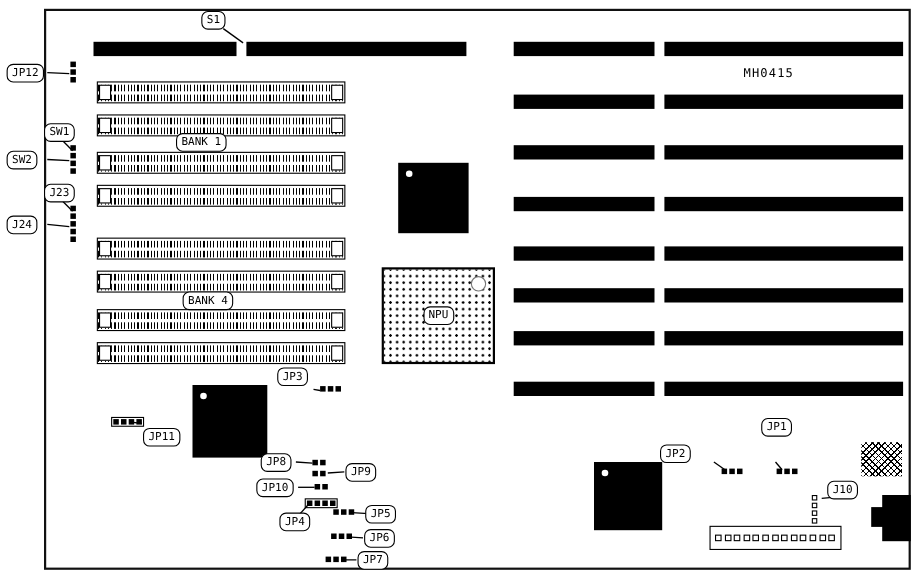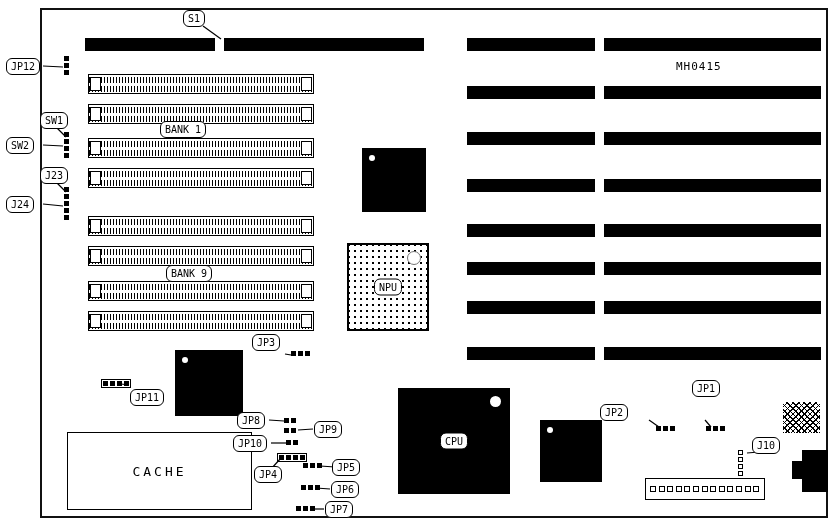--- a/index.html
+++ b/index.html
@@ -82,41 +82,34 @@
   <div class="simm" style="left:88px;top:216px"></div>
   <div class="simm" style="left:88px;top:246px"></div>
   <div class="simm" style="left:88px;top:281px"></div>
   <div class="simm" style="left:88px;top:311px"></div>
 
 
   <div class="chip" style="left:362px;top:148px;width:64px;height:64px">
     <span class="dot" style="left:7px;top:7px;width:6px;height:6px"></span>
   </div>
 
-  <div class="pga" style="left:347px;top:243px;width:82px;height:88px">
+  <div class="pga" style="left:347px;top:243px;width:103px;height:88px">
     <span class="mask"></span>
     <span class="callout chiplabel">NPU</span>
   </div>
 
-  <div class="chip" style="left:398px;top:388px;width:112px;height:106px">
-    <span class="dot" style="right:9px;top:8px;width:11px;height:11px"></span>
-    <span class="callout chiplabel">CPU</span>
-  </div>
 
   <div class="chip" style="left:540px;top:420px;width:62px;height:62px">
     <span class="dot" style="left:7px;top:7px;width:6px;height:6px"></span>
   </div>
 
   <div class="chip" style="left:175px;top:350px;width:68px;height:66px">
     <span class="dot" style="left:7px;top:7px;width:6px;height:6px"></span>
   </div>
 
-  <div class="cache">
-    <span>CACHE</span>
-  </div>
 
   <div class="jmp v" style="left:64px;top:56px">
       <span class="pin"></span>
       <span class="pin"></span>
       <span class="pin"></span>
     </div>
   <div class="jmp v" style="left:64px;top:132px">
       <span class="pin"></span>
       <span class="pin"></span>
       <span class="pin"></span>
@@ -235,21 +228,21 @@
     </g>
   </svg>
 
   <div class="callout" style="left:183px;top:10px">S1</div>
   <div class="callout" style="left:6px;top:58px">JP12</div>
   <div class="callout" style="left:40px;top:112px">SW1</div>
   <div class="callout" style="left:6px;top:137px">SW2</div>
   <div class="callout" style="left:40px;top:167px">J23</div>
   <div class="callout" style="left:6px;top:196px">J24</div>
   <div class="callout" style="left:160px;top:121px">BANK 1</div>
-  <div class="callout" style="left:166px;top:265px">BANK 9</div>
+  <div class="callout" style="left:166px;top:265px">BANK 4</div>
   <div class="callout" style="left:252px;top:334px">JP3</div>
   <div class="callout" style="left:130px;top:389px">JP11</div>
   <div class="callout" style="left:237px;top:412px">JP8</div>
   <div class="callout" style="left:314px;top:421px">JP9</div>
   <div class="callout" style="left:233px;top:435px">JP10</div>
   <div class="callout" style="left:254px;top:466px">JP4</div>
   <div class="callout" style="left:332px;top:459px">JP5</div>
   <div class="callout" style="left:331px;top:481px">JP6</div>
   <div class="callout" style="left:325px;top:501px">JP7</div>
   <div class="callout" style="left:600px;top:404px">JP2</div>

